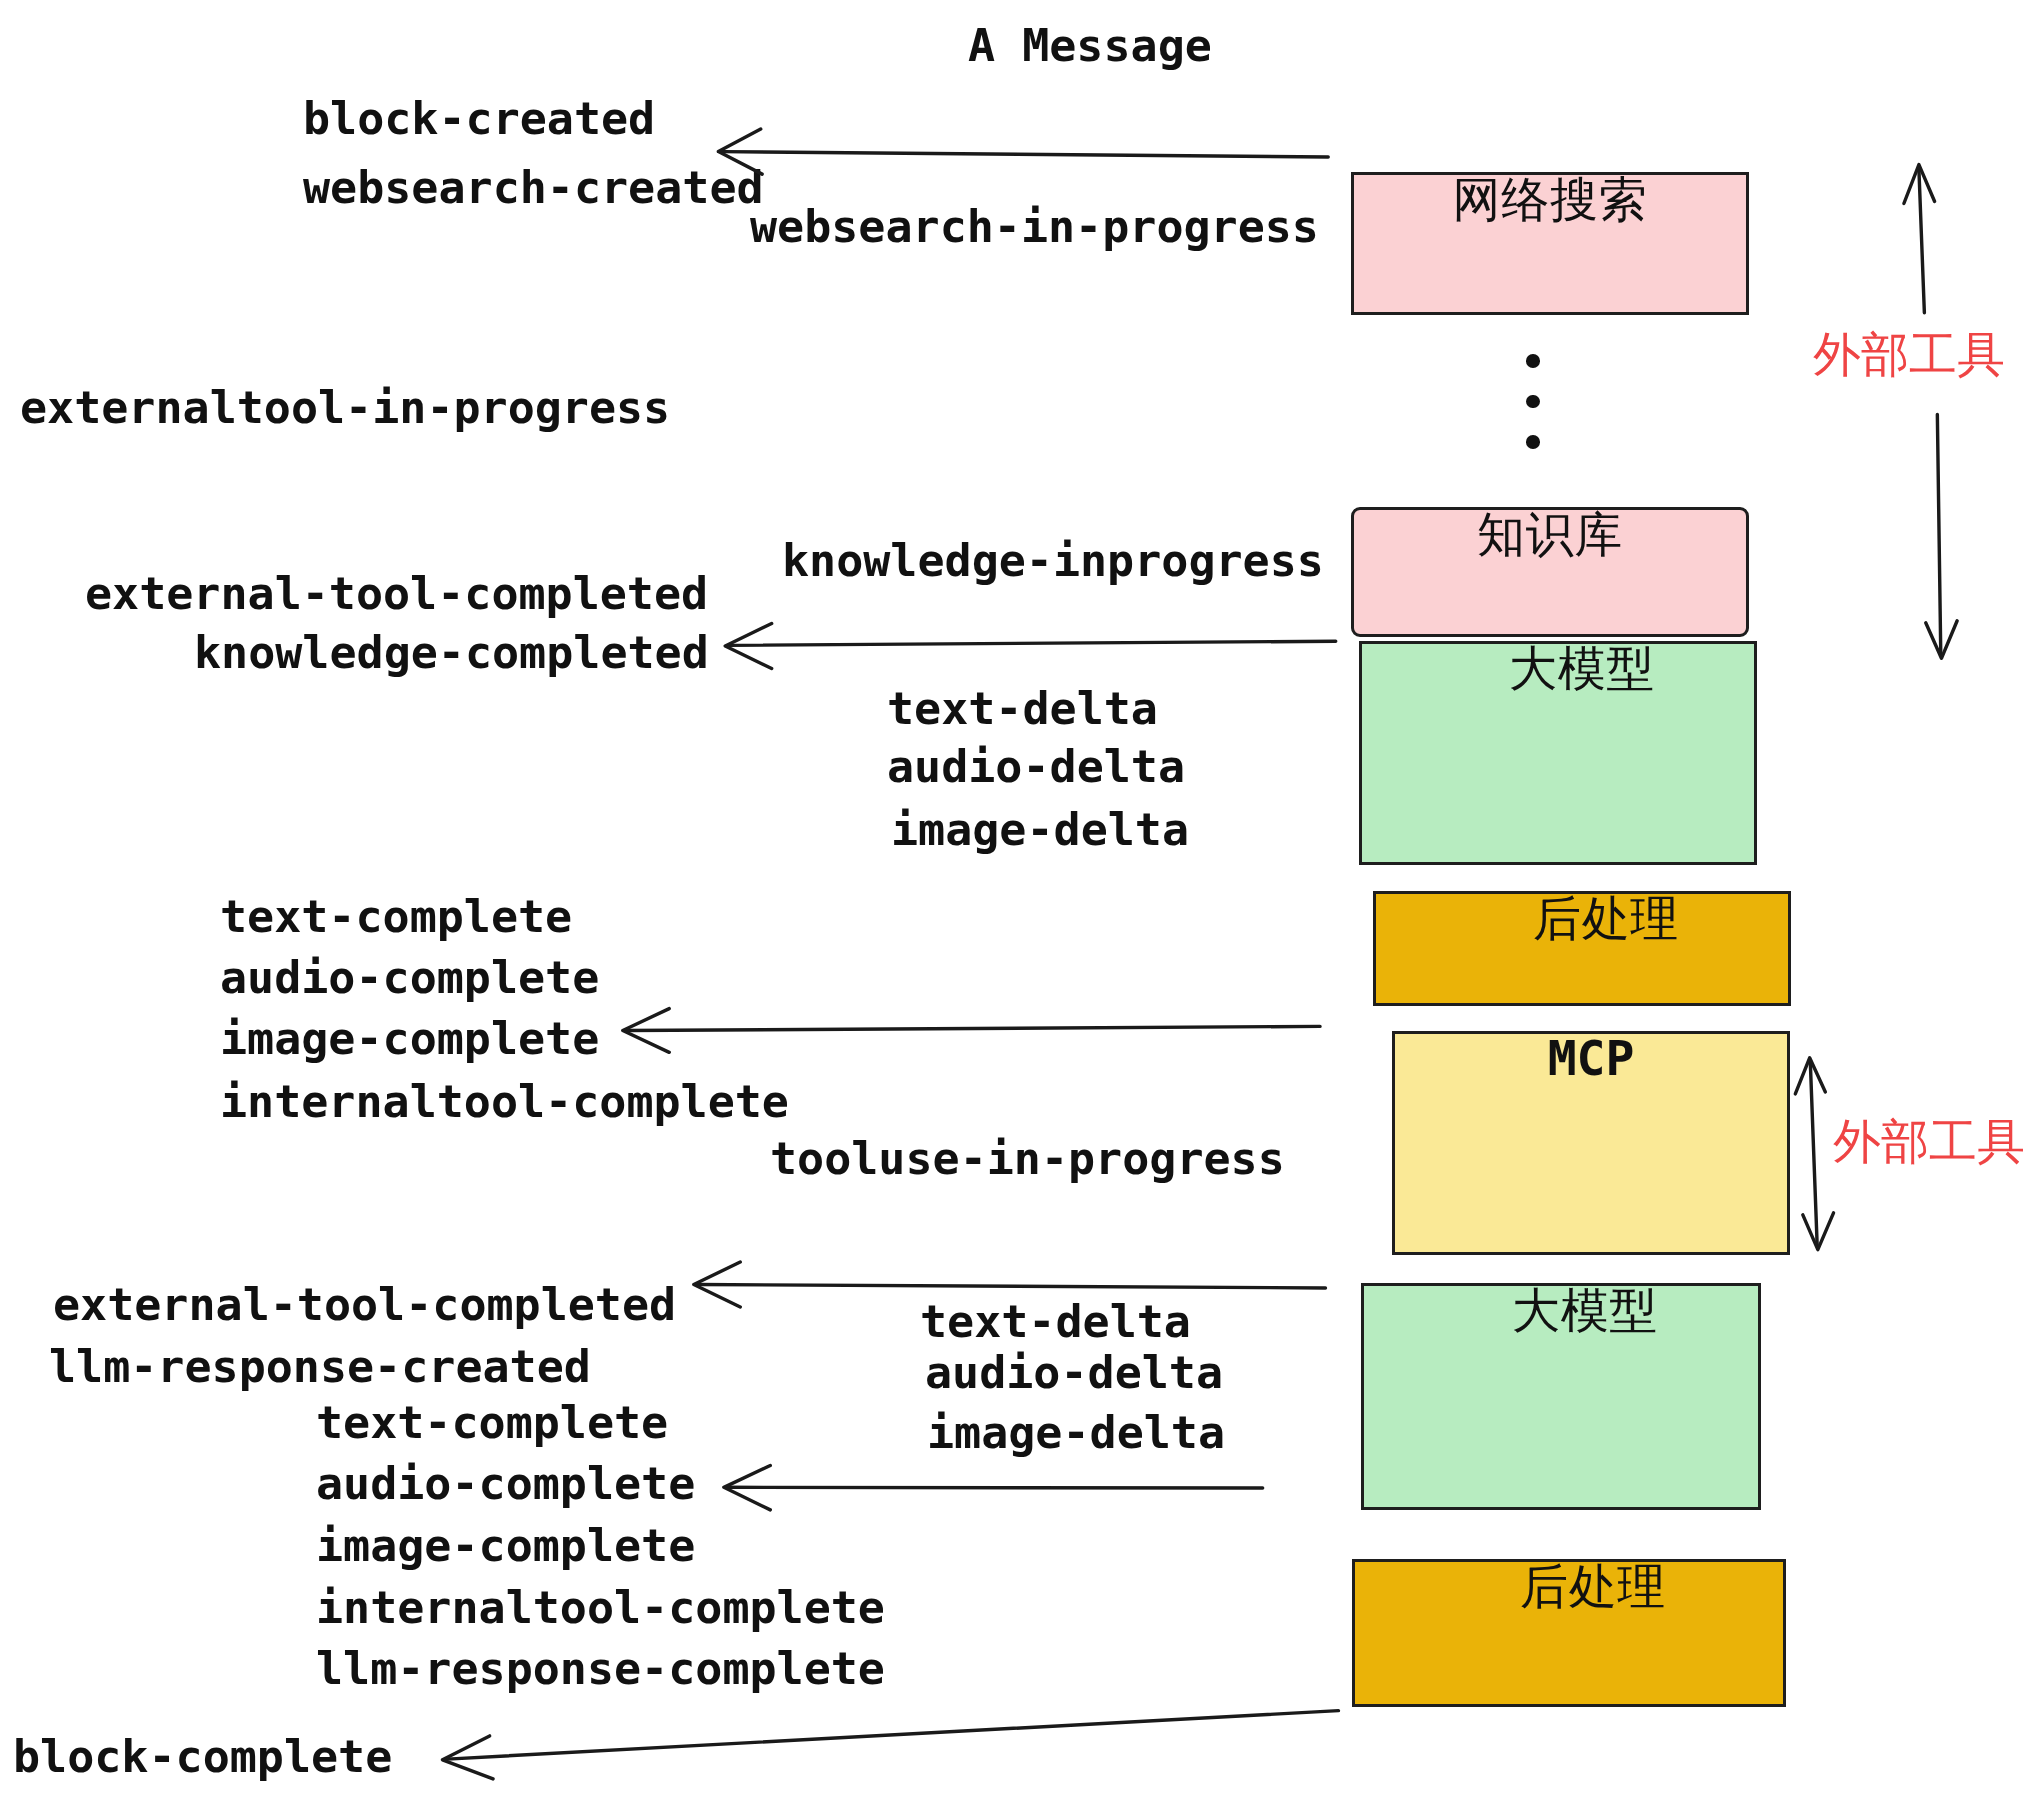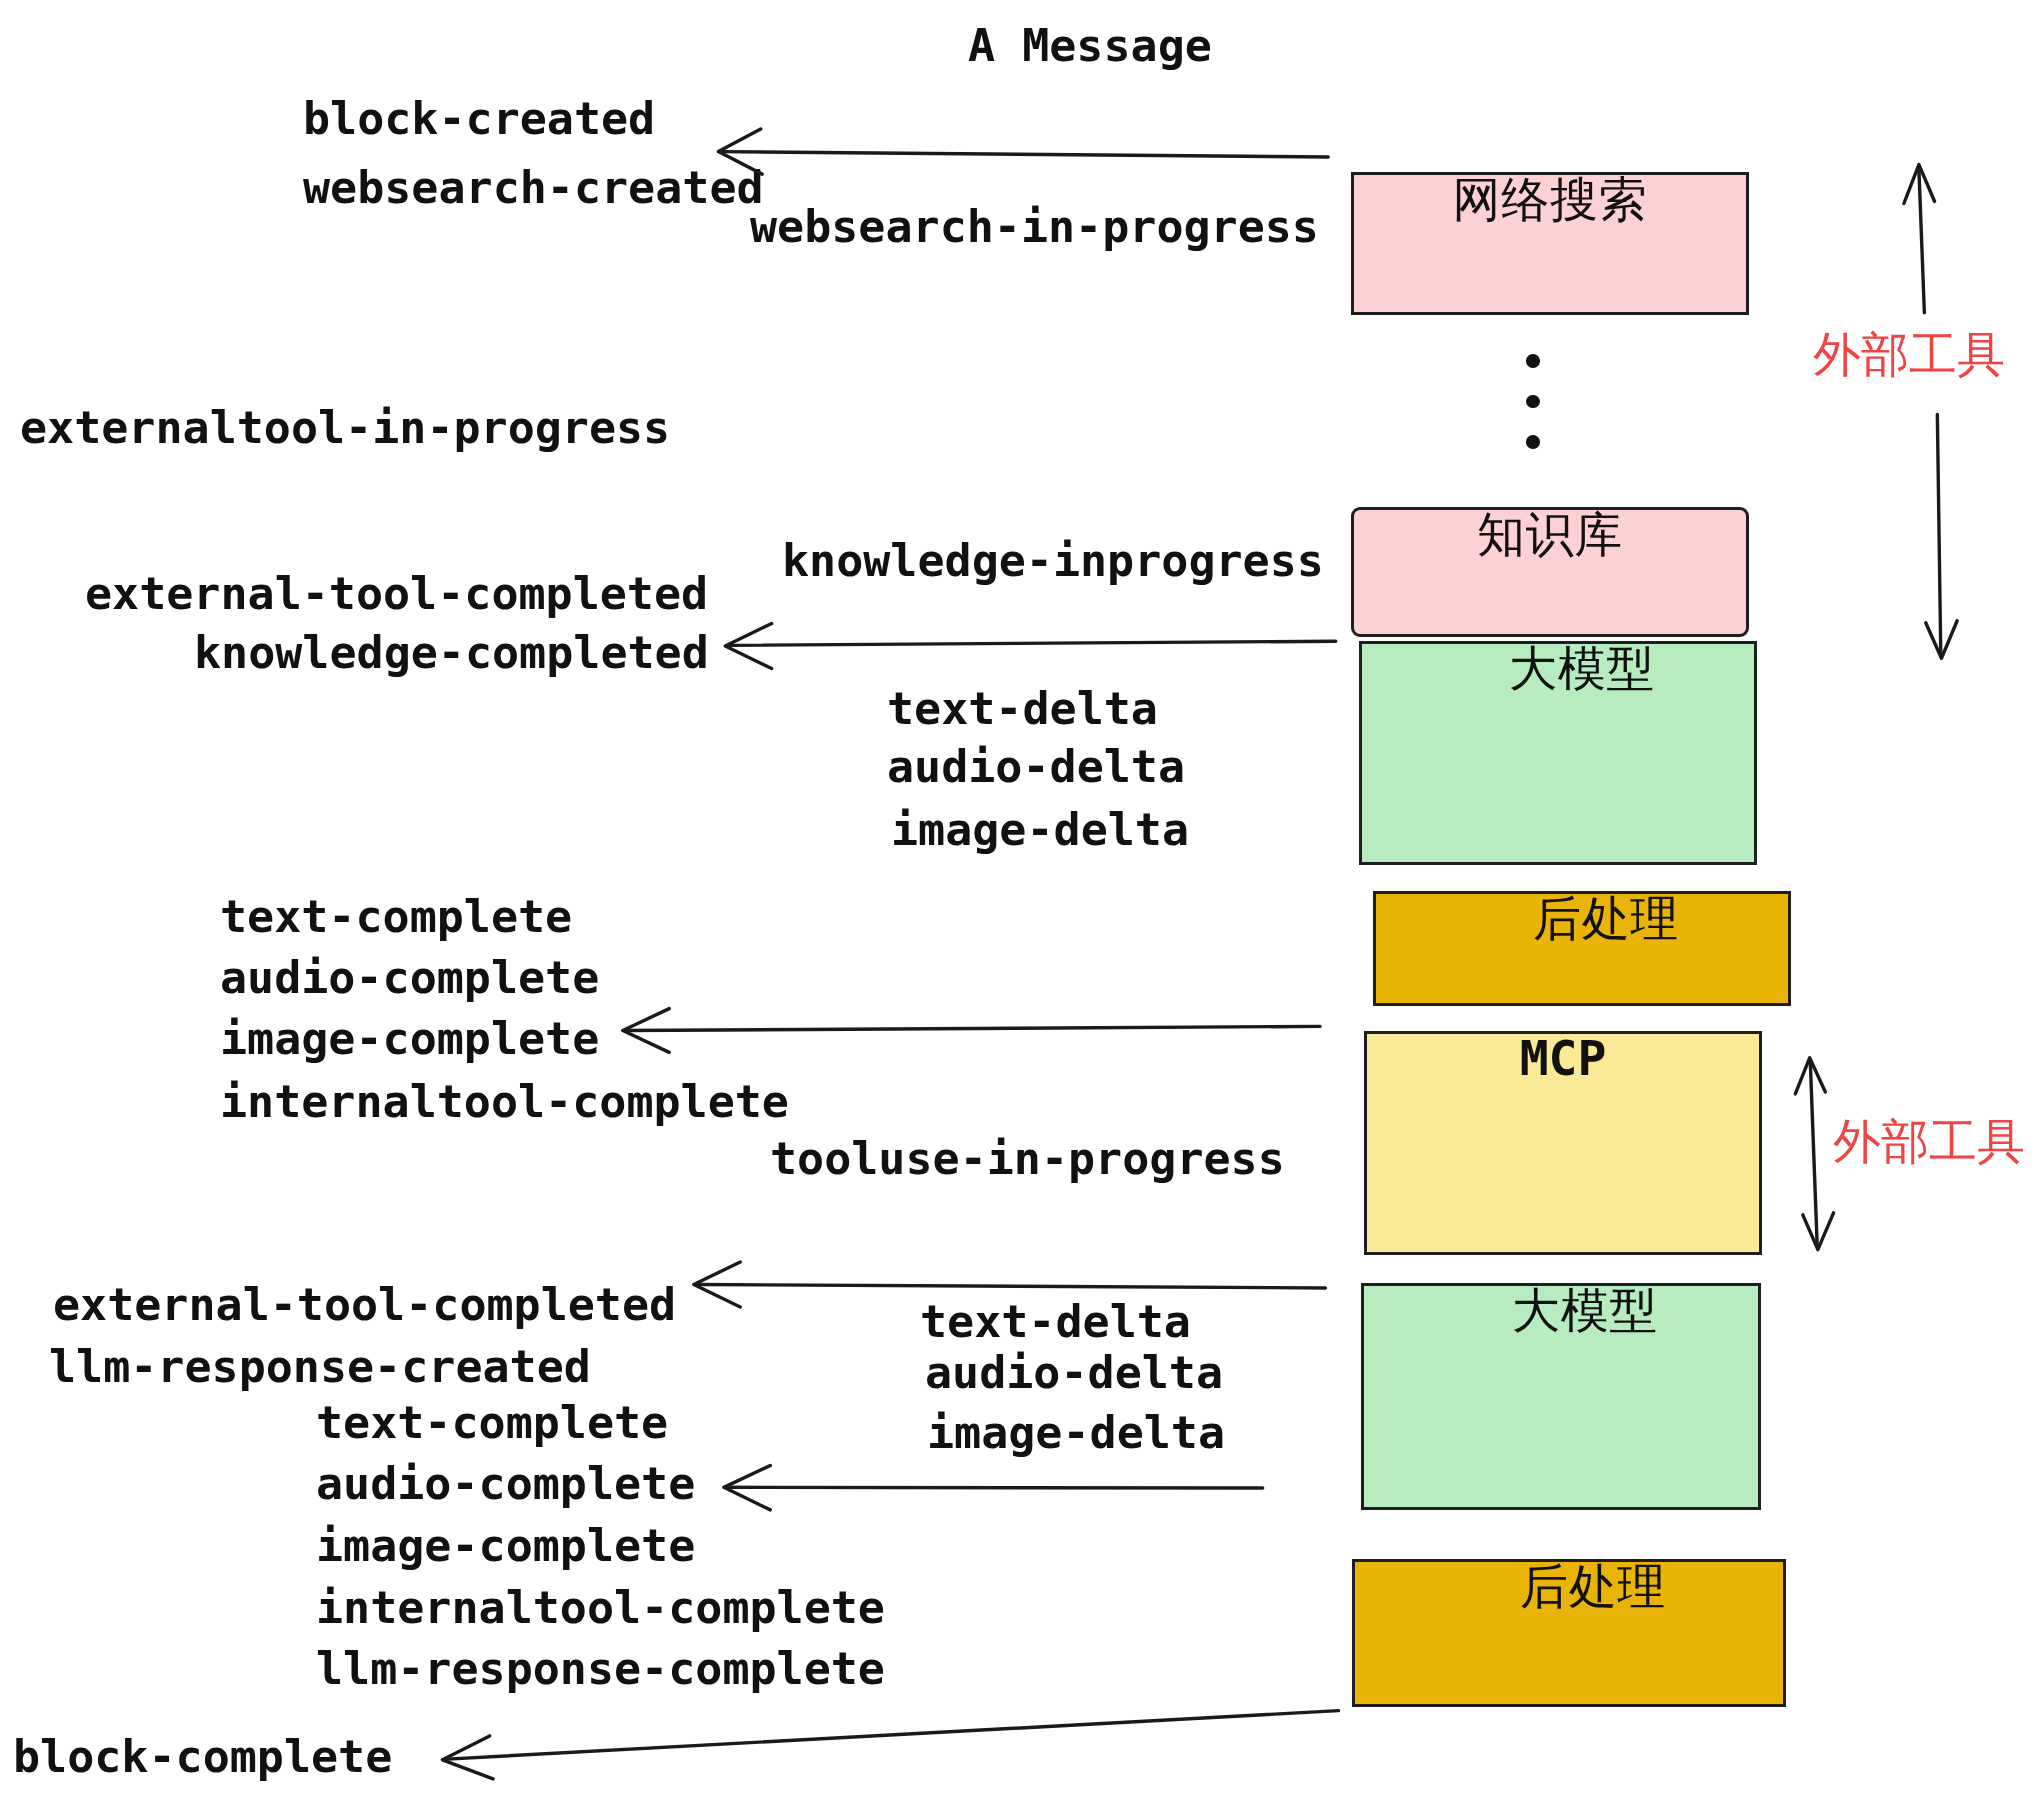--- a/index.html
+++ b/index.html
@@ -34,37 +34,37 @@
   }
   .box .cjk-label {
     font: 48px/1 "DejaVu Sans", sans-serif;
     letter-spacing: 0.7px;
   }
   .box .mono-label {
     font: bold 48px/1 "DejaVu Sans Mono", monospace;
   }
   .box.pink   { background: #fbd1d3; }
   .box.green  { background: #b7ecc0; padding-left: 48px; }
-  .box.yellow { background: #fae996; }
+  .box.yellow { background: #fae996; margin-left: 28px; }
   .box.white  { background: #eab308; padding-left: 48px; }
 
   #box-websearch { left: 1351px; top: 172px;  width: 398px; height: 143px; }
   #box-knowledge { left: 1351px; top: 507px;  width: 398px; height: 130px; border-radius: 9px; }
   #box-llm-1     { left: 1359px; top: 641px;  width: 398px; height: 224px; }
   #box-post-1    { left: 1373px; top: 891px; width: 418px; height: 115px; }
   #box-mcp       { left: 1364px; top: 1031px; width: 398px; height: 224px; }
   #box-llm-2     { left: 1361px; top: 1283px; width: 400px; height: 227px; }
   #box-post-2    { left: 1352px; top: 1559px; width: 434px; height: 148px; }
 
   
   #ev-block-created            { left: 303px;  top: 95px;  }
   #ev-websearch-created        { left: 303px;  top: 164px;  }
   #ev-websearch-in-progress    { left: 750px; top: 203px;  }
   #ev-websearch-completed      { left: 755px; top: 281px;  }
-  #ev-externaltool-in-progress { left: 20px;   top: 404px;  }
+  #ev-externaltool-in-progress { left: 20px;   top: 384px;  }
   #ev-knowledge-inprogress     { left: 782px; top: 537px;  }
   #ev-external-tool-completed-1{ left: 85px;  top: 570px;  }
   #ev-knowledge-completed      { left: 194px;  top: 629px;  }
   #ev-text-delta-1             { left: 887px; top: 685px; }
   #ev-audio-delta-1            { left: 887px; top: 743px; }
   #ev-image-delta-1            { left: 891px; top: 806px; }
   #ev-text-complete-1          { left: 220px;  top: 893px; }
   #ev-audio-complete-1         { left: 220px;  top: 954px; }
   #ev-image-complete-1         { left: 220px;  top: 1015px; }
   #ev-internaltool-complete-1  { left: 220px;  top: 1078px; }

